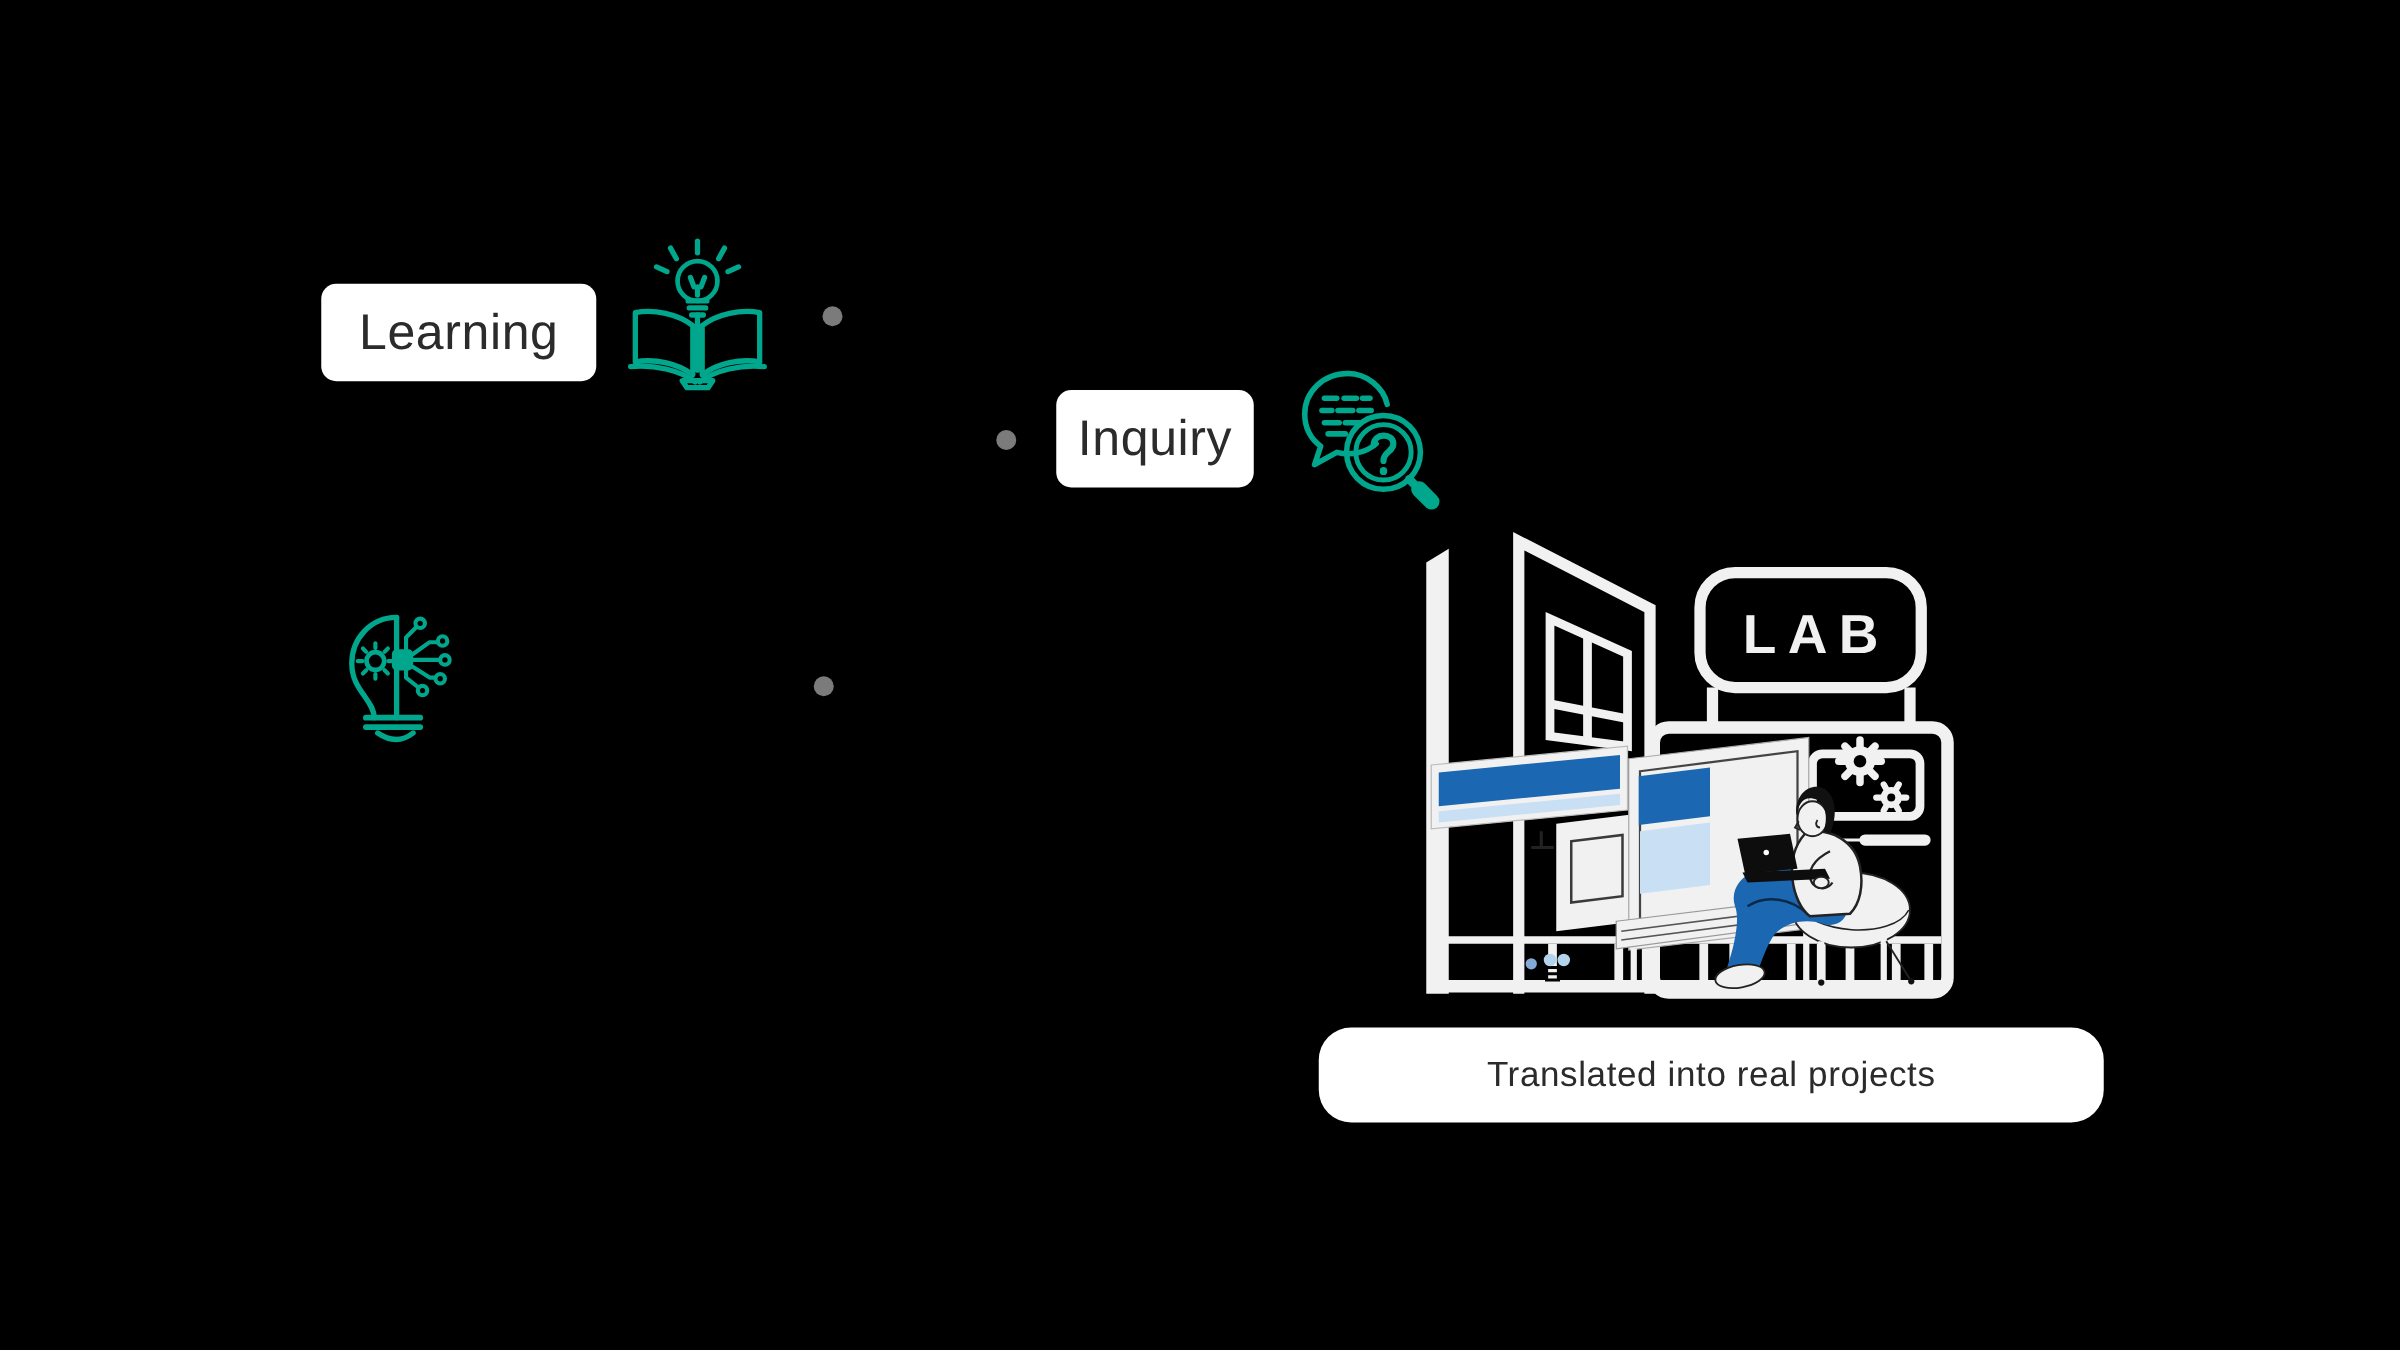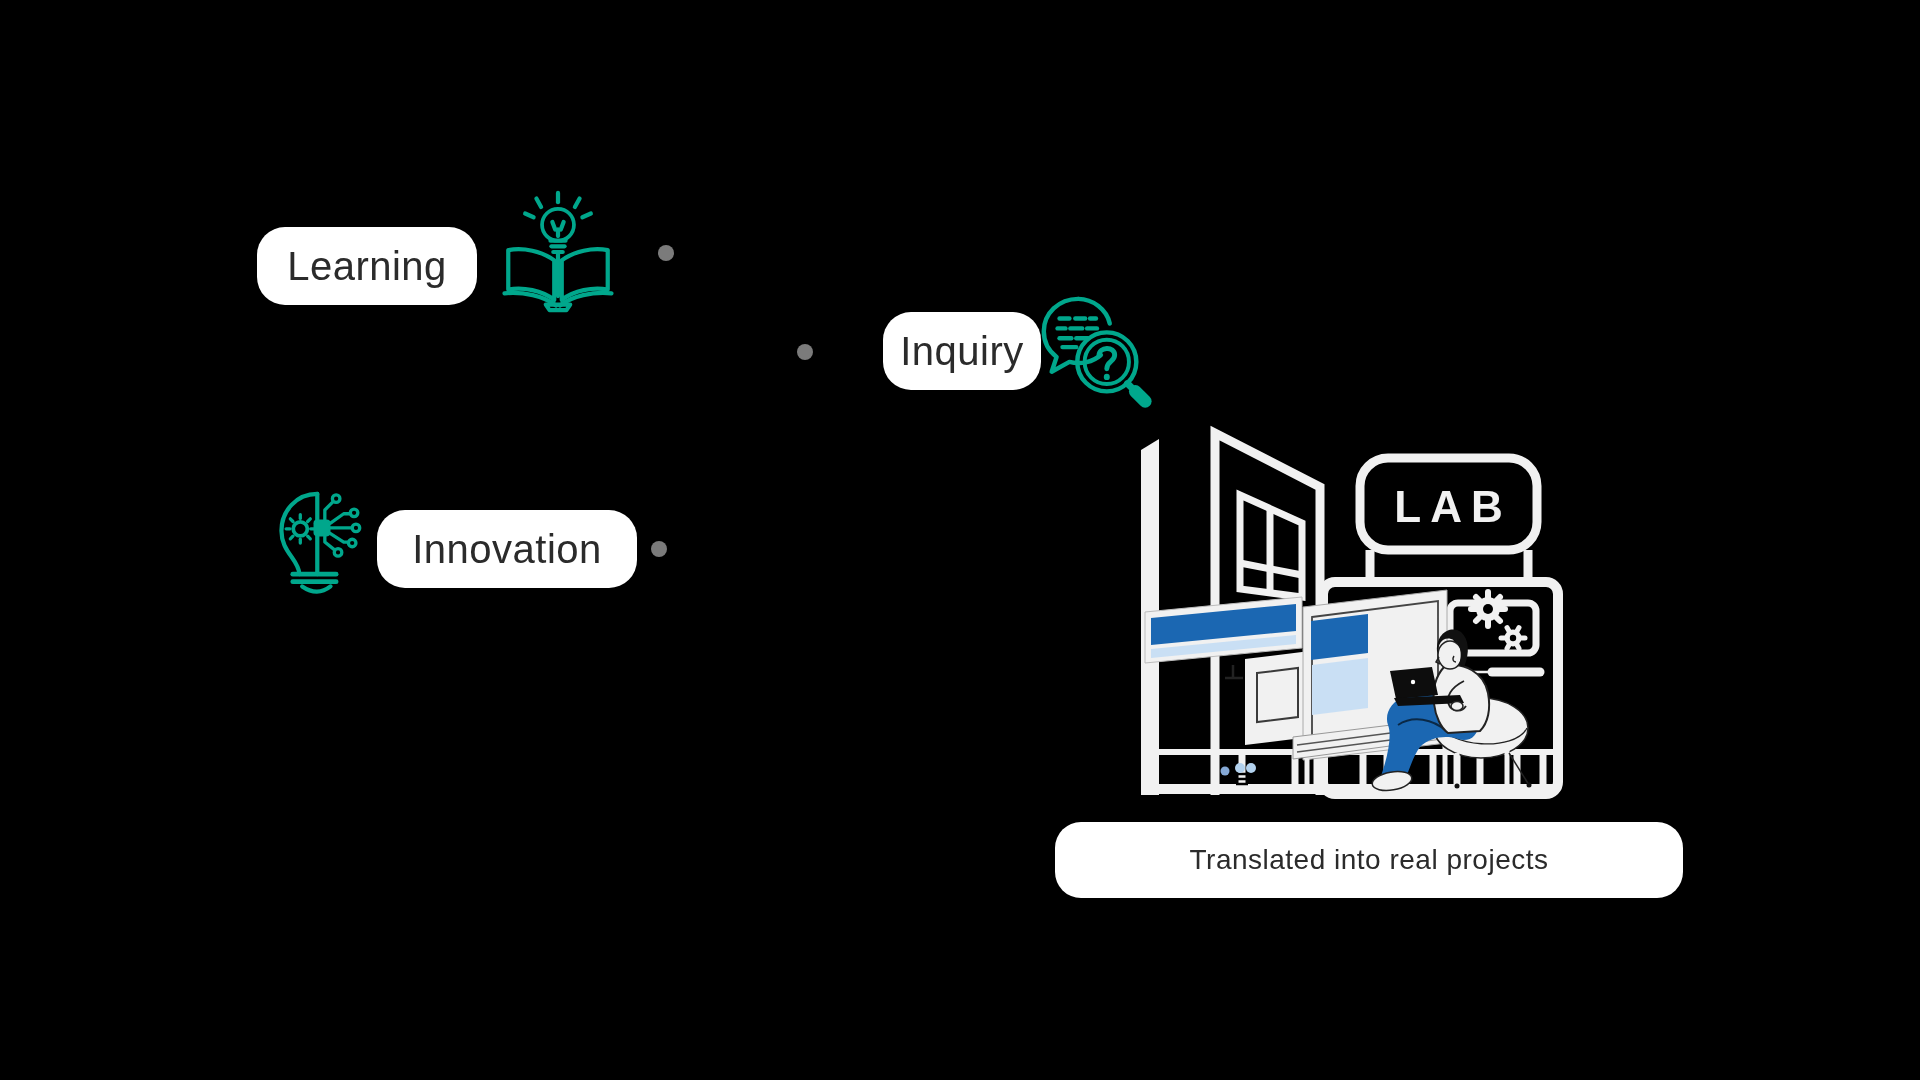--- a/index.html
+++ b/index.html
@@ -1,22 +1,22 @@
 <!DOCTYPE html>
 <html><head>
 <meta charset="utf-8">
 <style>
   html,body{margin:0;padding:0;background:#000;}
   .stage{position:relative;width:1920px;height:1080px;background:#000;overflow:hidden;
          font-family:"Liberation Sans",sans-serif;}
-  .pill{position:absolute;background:#fff;border-radius:28px;display:flex;
+  .pill{position:absolute;background:#fff;border-radius:12px;display:flex;
         align-items:center;justify-content:center;color:#2b2b2b;
         font-size:40px;letter-spacing:.5px;}
   .pill-learning{left:257px;top:227px;width:220px;height:78px;}
-  .pill-inquiry{left:845px;top:312px;width:158px;height:78px;margin-left:38px;}
+  .pill-inquiry{left:845px;top:312px;width:158px;height:78px;}
   .pill-innovation{left:377px;top:510px;width:260px;height:78px;}
   .pill-outcome{left:1055px;top:822px;width:628px;height:76px;border-radius:26px;font-size:28px;}
   .dot{position:absolute;width:16px;height:16px;border-radius:50%;background:#7b7b7b;}
   .dot-a{left:658px;top:245px;}
   .dot-b{left:797px;top:344px;}
   .dot-c{left:651px;top:541px;}
   .icon{position:absolute;}
   .icon-book{left:497px;top:190px;}
   .icon-inquiry{left:1033px;top:291px;}
   .icon-innovation{left:272px;top:486px;}
@@ -100,23 +100,20 @@
     <path d="M62 43 H84" stroke-width="3.5"></path>
       <circle cx="89" cy="43" r="4" stroke-width="3.5"></circle>
     <path d="M62 49 L76 58 L80 58" stroke-width="3.5"></path>
       <circle cx="85" cy="59" r="4" stroke-width="3.5"></circle>
     <path d="M56 52 L56 58 L66 66" stroke-width="3.5"></path>
       <circle cx="70" cy="69" r="4" stroke-width="3.5"></circle>
     <path d="M22 92 H68" stroke-width="5"></path>
       <path d="M22 100 H68" stroke-width="5"></path>
     <path d="M32 105 Q48 116, 62 105"></path>
   </svg>
-  <div class="pill pill-innovation">
-    <span>Innovation</span>
-  </div>
   <div class="dot dot-c"></div>
 
   <svg class="lab-illo" width="440" height="378" viewBox="0 0 440 378">
 
     <path d="M6 25 L24 14 L24 370 L6 370 Z" fill="#F1F1F1"></path>
 
     <path d="M80 370 L80 8 L185 62 L185 370" fill="none" stroke="#F1F1F1" stroke-width="9"></path>
 
     <g stroke="#F1F1F1" stroke-width="7" fill="none">
       <path d="M105 70 L167 98 L167 172 L105 164 Z"></path>

